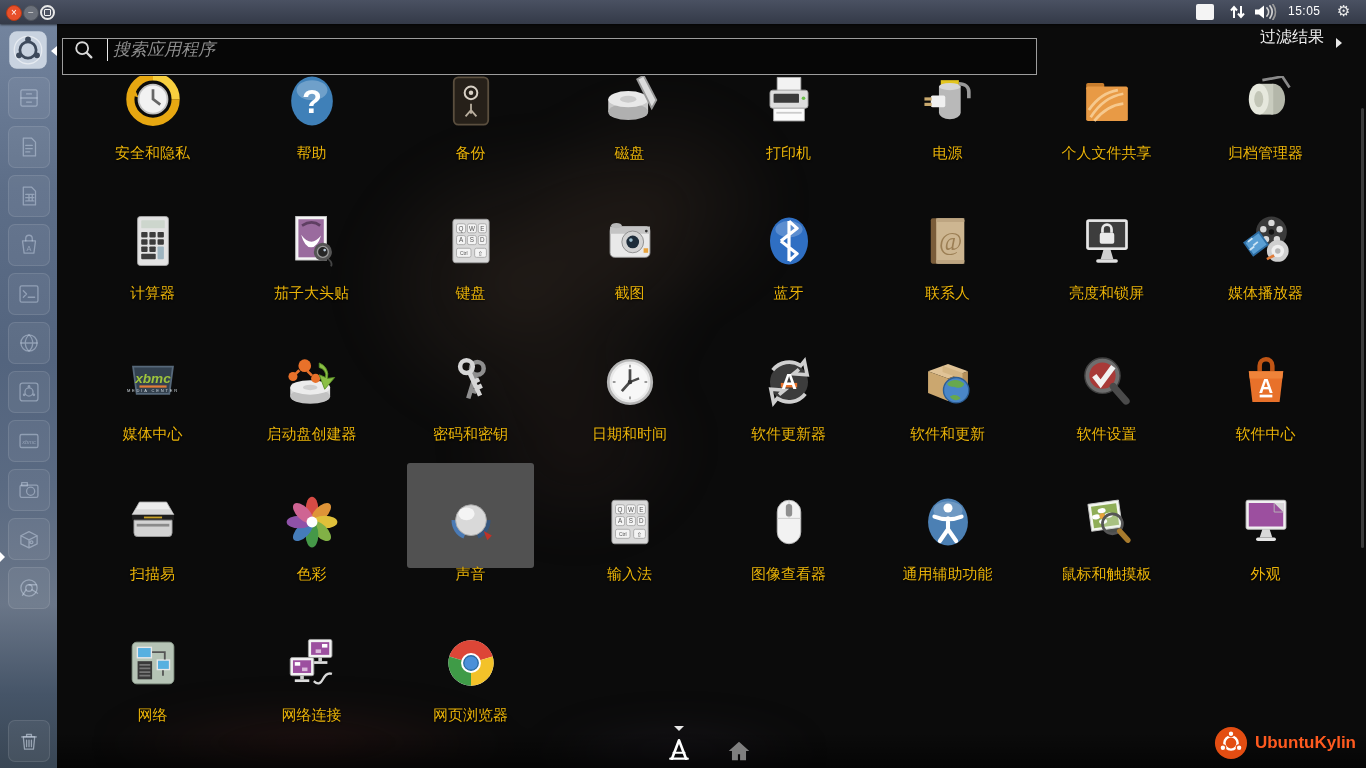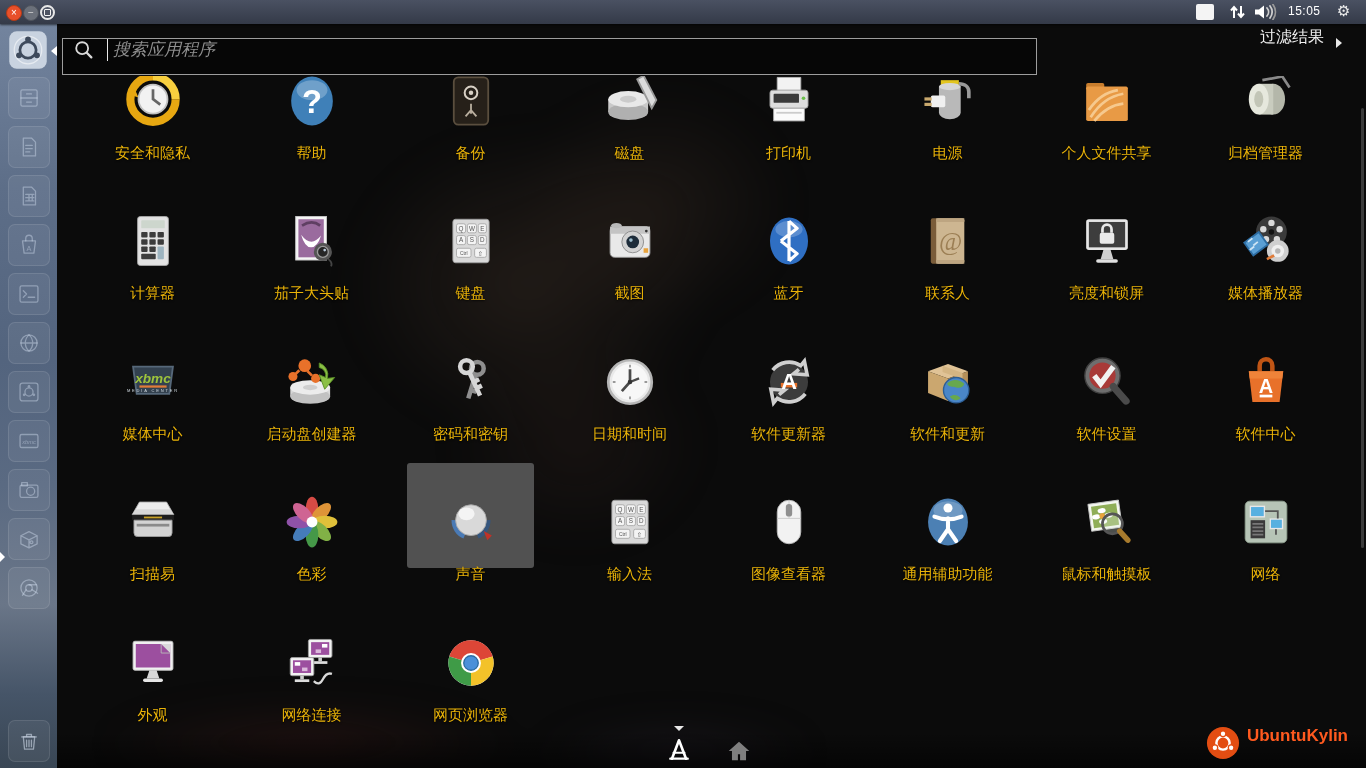--- a/index.html
+++ b/index.html
@@ -81,21 +81,21 @@
      border-top:5px solid #e8e8e8;border-left:5px solid transparent;border-right:5px solid transparent;}
   .lensico{position:absolute;z-index:8;width:26px;height:26px;}
   #lens-apps{left:666px;top:737px;}
   #lens-home{left:726px;top:738px;}
 
   
   #scrollbar{position:absolute;right:2px;top:108px;width:3px;height:440px;z-index:8;
      background:rgba(255,255,255,.20);border-radius:2px;}
 
   
-  #brand{position:absolute;right:18px;bottom:8px;z-index:9;display:flex;align-items:flex-start;}
+  #brand{position:absolute;right:10px;bottom:8px;z-index:9;display:flex;align-items:center;}
   #brand-logo{width:34px;height:34px;margin-right:7px;}
   #brand-name{color:#ff5a1f;font-size:17px;font-weight:bold;}
 </style>
 </head>
 <body>
 
 <div id="screen">
 
   <div id="dash"></div>
   <div id="wall-hint"></div>
@@ -549,44 +549,44 @@
             </g>
             <circle cx="38" cy="34" r="11" fill="rgba(230,240,230,.3)" stroke="#555" stroke-width="3"></circle>
             <path d="M46 42l9 10" stroke="#a87b2d" stroke-width="6" stroke-linecap="round"></path>
           </svg>
         </div>
         <div class="tlabel">鼠标和触摸板</div>
       </div>
       <div class="cell">
         <div class="ticon">
           <svg viewBox="0 0 64 64">
+            <rect x="10" y="8" width="44" height="32" rx="2" fill="#f0f0f0" stroke="#c5c5c5"></rect>
+            <path d="M13 11h38v26H13z" fill="#9c4f9f"></path>
+            <path d="M41 11l10 10V11z" fill="#d9d9d9"></path>
+            <path d="M41 11v10h10" fill="none" stroke="#b9b9b9"></path>
+            <path d="M28 40h8l3 9H25z" fill="#d9d9d9"></path>
+            <rect x="21" y="49" width="22" height="4" rx="2" fill="#e6e6e6"></rect>
+          </svg>
+        </div>
+        <div class="tlabel">外观</div>
+      </div>
+      <div class="cell">
+        <div class="ticon">
+          <svg viewBox="0 0 64 64">
             <rect x="9" y="9" width="46" height="46" rx="5" fill="#b6c4b6" stroke="#8fa08f"></rect>
             <rect x="14" y="14" width="17" height="13" fill="#e8e8e8"></rect>
             <rect x="15.5" y="15.5" width="14" height="10" fill="#57b0e0"></rect>
             <rect x="36" y="28" width="15" height="12" fill="#e8e8e8"></rect>
             <rect x="37.5" y="29.5" width="12" height="9" fill="#57b0e0"></rect>
             <rect x="15" y="30" width="16" height="20" fill="#3a3a3a"></rect>
             <path d="M17 34h12M17 38h12M17 42h12M17 46h12" stroke="#777" stroke-width="2"></path>
             <path d="M31 20h14v8M43 40v6" stroke="#555" stroke-width="2" fill="none"></path>
           </svg>
         </div>
         <div class="tlabel">网络</div>
-      </div>
-      <div class="cell">
-        <div class="ticon">
-          <svg viewBox="0 0 64 64">
-            <rect x="10" y="8" width="44" height="32" rx="2" fill="#f0f0f0" stroke="#c5c5c5"></rect>
-            <path d="M13 11h38v26H13z" fill="#9c4f9f"></path>
-            <path d="M41 11l10 10V11z" fill="#d9d9d9"></path>
-            <path d="M41 11v10h10" fill="none" stroke="#b9b9b9"></path>
-            <path d="M28 40h8l3 9H25z" fill="#d9d9d9"></path>
-            <rect x="21" y="49" width="22" height="4" rx="2" fill="#e6e6e6"></rect>
-          </svg>
-        </div>
-        <div class="tlabel">外观</div>
       </div>
       <div class="cell">
         <div class="ticon">
           <svg viewBox="0 0 64 64">
             <rect x="28" y="6" width="26" height="20" rx="2" fill="#f2f2f2" stroke="#9e9e9e"></rect>
             <rect x="31" y="9" width="20" height="14" fill="#9c4f9f"></rect>
             <rect x="43" y="11" width="6" height="4" fill="#fff"></rect>
             <rect x="36" y="17" width="6" height="4" fill="#dbb8db"></rect>
             <path d="M39 26h4v4h-4z" fill="#ccc"></path>
             <rect x="33" y="30" width="16" height="3" fill="#ddd"></rect>

